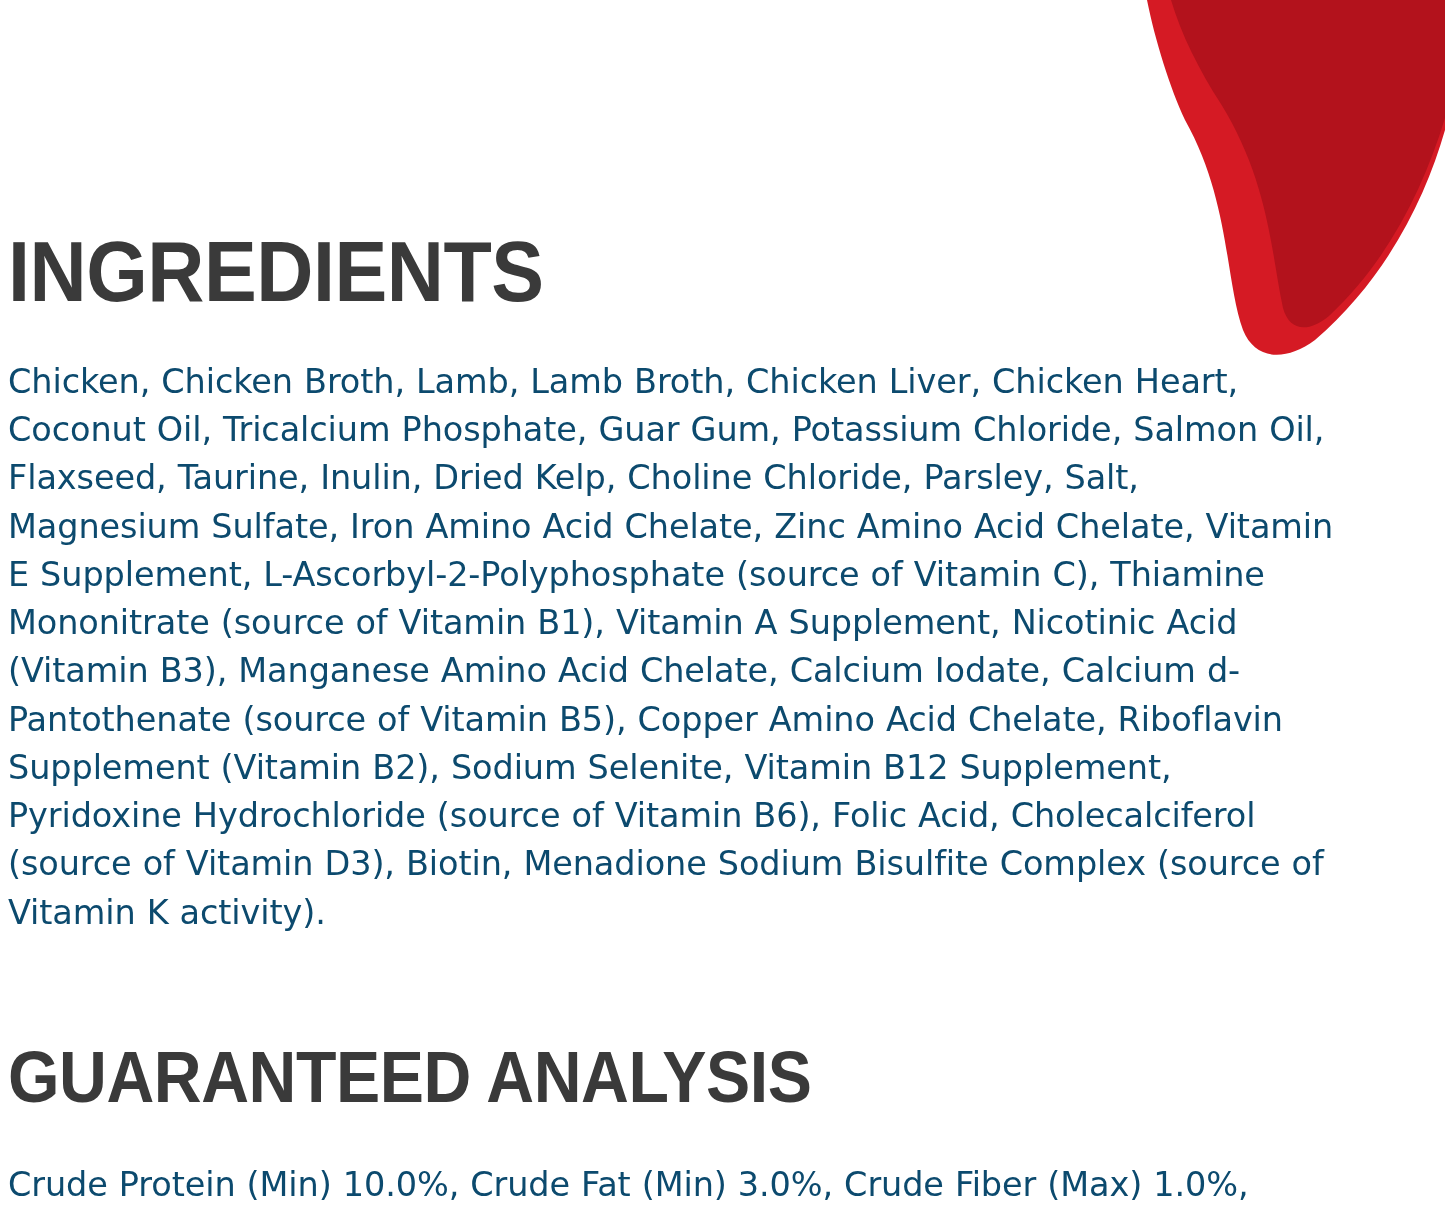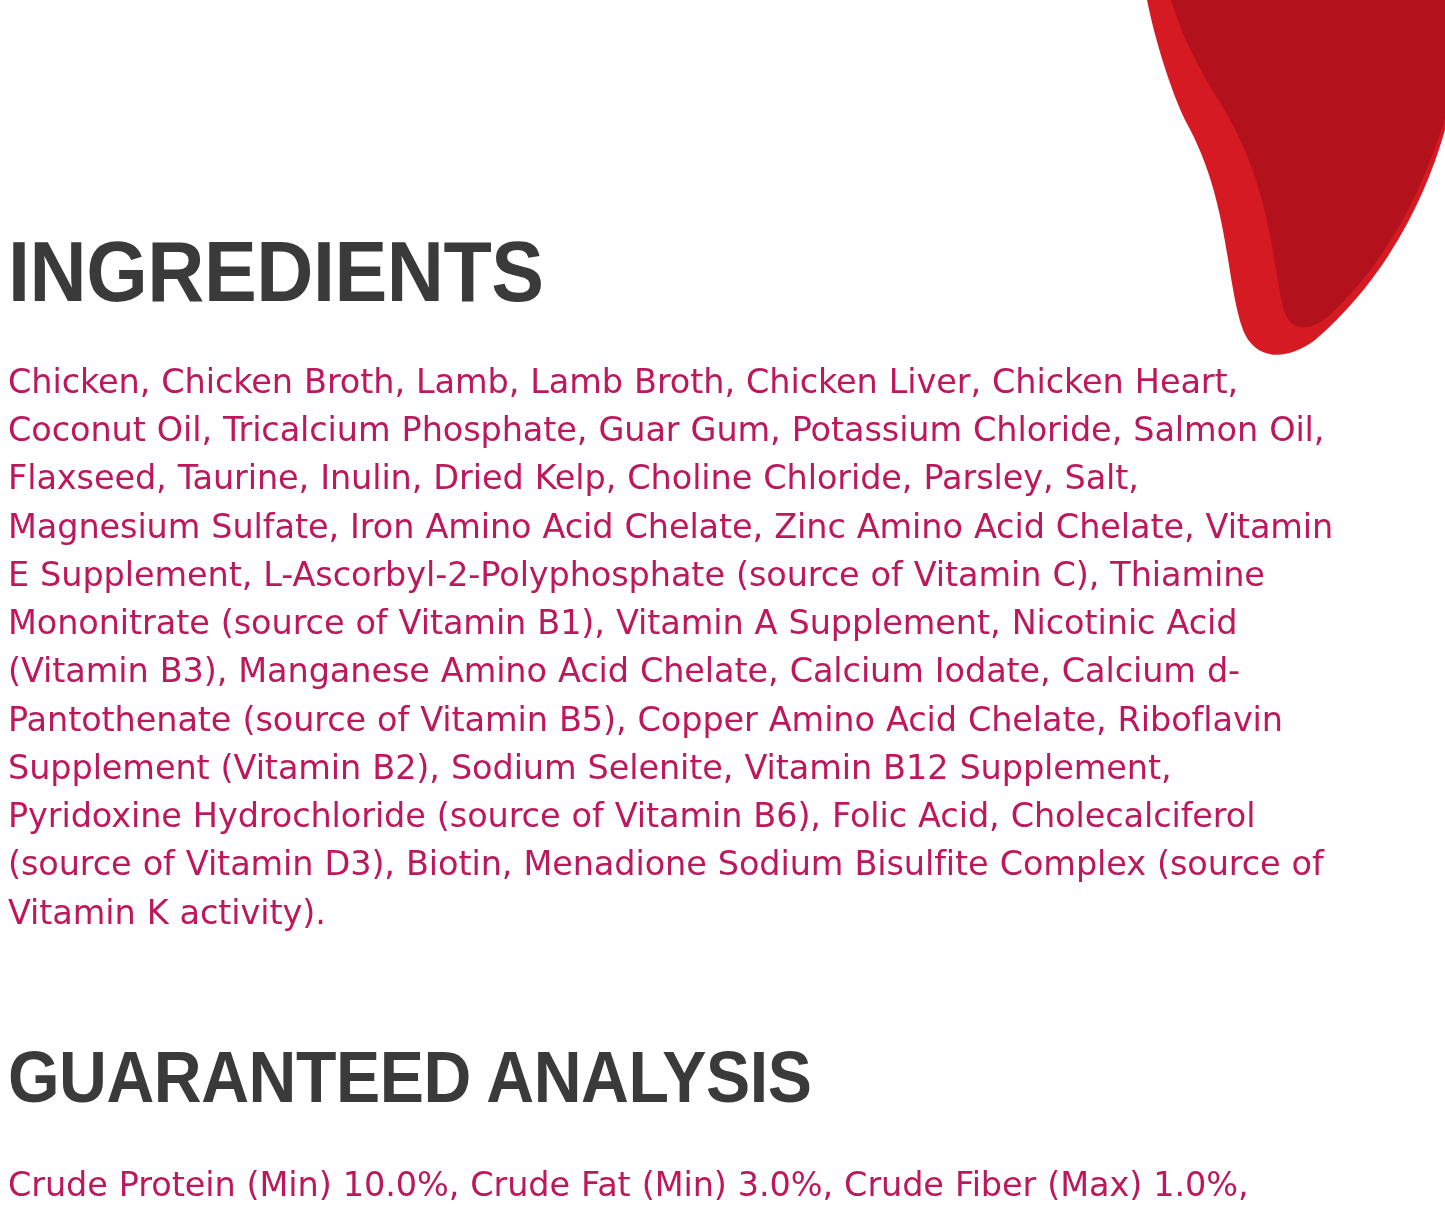--- a/index.html
+++ b/index.html
@@ -49,21 +49,21 @@
 
   #analysis-title {
     font-size: 72px;
     margin-top: 0;
   }
 
   .body-text {
     font-family: "DejaVu Sans", sans-serif;
     font-size: 33.5px;
     line-height: 1.44;
-    color: #be185d;
+    color: #0c4a6e;
     letter-spacing: -0.1px;
     word-spacing: 0.5px;
   }
 
   #ingredients-text {
     margin-top: 44px;
     width: 1330px;
   }
 
   #analysis-block {

